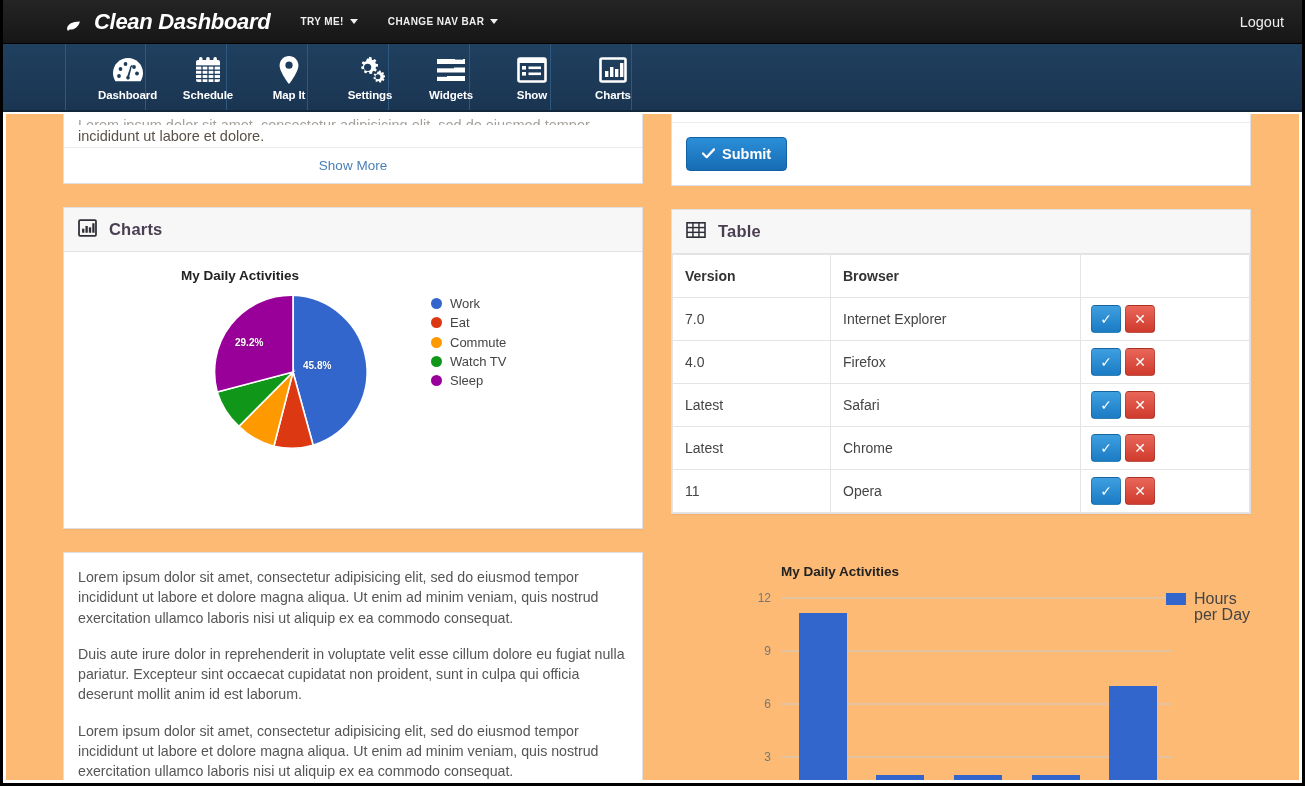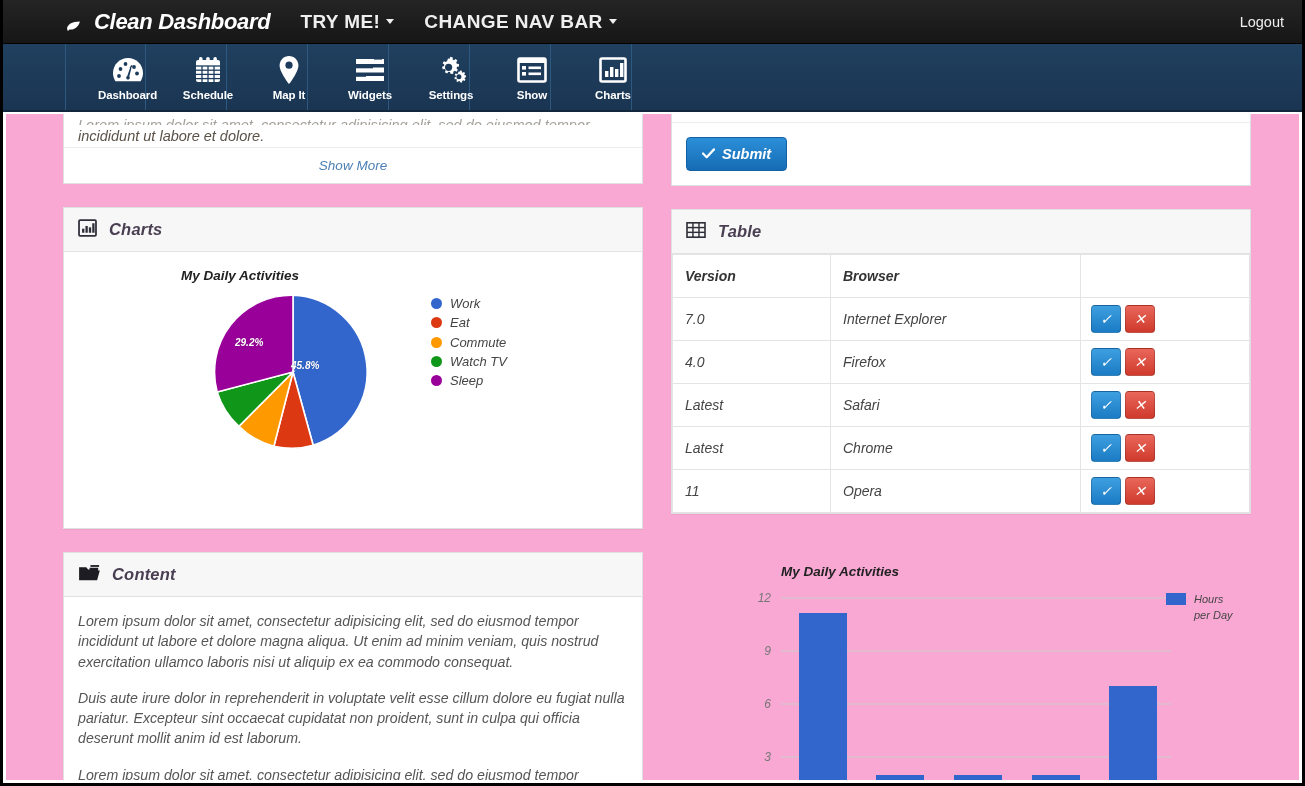--- a/index.html
+++ b/index.html
@@ -30,21 +30,21 @@
     border-bottom:1px solid #000;
     position:relative;
   }
   .brand {
     color:#fff; font-size:22px; font-style:italic; font-weight:bold;
     letter-spacing:-0.3px; white-space:nowrap;
     display:flex; align-items:center; gap:12px;
   }
   .leaf-icon { display:inline-block; width:17px; height:16px; position:relative; top:1px; }
   .nav-dd {
-    color:#efefef; font-size:19px; font-weight:bold; letter-spacing:0.4px;
+    color:#efefef; font-size:10px; font-weight:bold; letter-spacing:0.4px;
     margin-left:30px; white-space:nowrap; display:flex; align-items:center; gap:6px;
     cursor:pointer;
   }
   .caret {
     width:0;height:0;border-left:4.5px solid transparent;border-right:4.5px solid transparent;
     border-top:5px solid #f0f0f0; display:inline-block;
   }
   .logout {
     margin-left:auto; color:#eee; font-size:14.5px; cursor:pointer; white-space:nowrap;
   }
@@ -64,21 +64,21 @@
     border-right:1px solid #2d587f;
     padding-left:44px;
   }
   .icon-item:first-child { border-left:1px solid #2d587f; }
   .icon-item .glyph { height:34px; display:flex; align-items:center; justify-content:center; }
   .icon-item .lbl { font-size:11.5px; font-weight:bold; letter-spacing:-0.1px; }
 
   
   .page {
     position:absolute; left:3px; right:3px; top:114px; bottom:3px;
-    background:#f9a8d4; overflow:hidden;font-style:italic;
+    background:#fdba74; overflow:hidden;
   }
   .col-left  { position:absolute; left:57px; width:580px; top:0; }
   .col-right { position:absolute; left:665px; width:580px; top:0; }
 
   .panel {
     border:1px solid #e0e0e0; background:#fff; margin-bottom:23px;
     box-shadow:0 1px 1px rgba(0,0,0,.04);
   }
   .panel-head {
     background:#f7f7f7; border-bottom:1px solid #e2e2e2;
@@ -161,21 +161,21 @@
   .content-p:last-child { margin-bottom:0; }
 
   
   .barchart-wrap { position:relative; height:246px; }
   .bar-caption {
     position:absolute; left:110px; top:27px;
     font-size:13.5px; font-weight:bold; color:#222;
   }
   .bar-legend {
     position:absolute; left:495px; top:54px;
-    font-size:11px; color:#444; line-height:16px;
+    font-size:16px; color:#444; line-height:16px;
     display:flex; gap:8px; align-items:flex-start;
   }
   .legend-swatch { width:20px; height:12px; background:#3366cc; margin-top:2px; flex:none; }
 </style>
 </head>
 <body>
 
 <div id="window-frame">
 
   <div class="topbar">
@@ -242,44 +242,44 @@
         <svg width="22" height="30" viewBox="0 0 22 30">
           <path d="M11 1C5.8 1 1.6 5.2 1.6 10.4c0 6.8 9.4 18.6 9.4 18.6s9.4-11.8 9.4-18.6C20.4 5.2 16.2 1 11 1z" fill="#fff"></path>
           <circle cx="11" cy="10.2" r="3.6" fill="#1d3c5c"></circle>
         </svg>
       </span>
       <span class="lbl">Map It</span>
     </div>
 
     <div class="icon-item">
       <span class="glyph">
+        <svg width="30" height="29" viewBox="0 0 30 29">
+          <g fill="#fff">
+            <path d="M12 2.5l1.6.2.8-1.9 2.4.6-.2 2 1.4.8 1.6-1.3 1.8 1.7-1.2 1.7.6 1.5 2.1.1.2 2.5-2 .4-.6 1.5 1.4 1.5-1.4 2-1.8-1-1.4.9-.1 2.1-2.5.3-.7-2-1.6-.3-1.3 1.6-2.2-1.2.8-1.9-.9-1.3-2.1.2-.6-2.4 2-.7.2-1.6-1.7-1.2 1.3-2.1 1.9.9 1.3-1z"></path>
+            <circle cx="12.6" cy="11.3" r="3.6" fill="#1d3c5c"></circle>
+            <path d="M22.5 15.5l1.1.2.6-1.3 1.7.4-.1 1.4 1 .6 1.1-.9 1.2 1.2-.8 1.2.4 1 1.5.1.1 1.8-1.4.3-.4 1 1 1.1-1 1.4-1.3-.7-1 .6-.1 1.5-1.7.2-.5-1.4-1.1-.2-.9 1.1-1.6-.8.6-1.4-.6-.9-1.5.2-.4-1.7 1.4-.5.1-1.2-1.2-.8.9-1.5 1.4.6.9-.7z"></path>
+            <circle cx="22.9" cy="20.8" r="2.5" fill="#1d3c5c"></circle>
+          </g>
+        </svg>
+      </span>
+      <span class="lbl">Settings</span>
+    </div>
+
+    <div class="icon-item">
+      <span class="glyph">
         <svg width="30" height="26" viewBox="0 0 30 26">
           <rect x="1" y="2" width="28" height="5" fill="#fff"></rect>
           <rect x="1" y="10.5" width="28" height="5" fill="#fff"></rect>
           <rect x="1" y="19" width="28" height="5" fill="#fff"></rect>
           <rect x="19" y="0.3" width="8" height="2.3" fill="#1d3c5c"></rect>
           <rect x="1" y="9" width="17" height="2.3" fill="#1d3c5c"></rect>
           <rect x="1" y="17.5" width="10" height="2.3" fill="#1d3c5c"></rect>
         </svg>
       </span>
       <span class="lbl">Widgets</span>
-    </div>
-
-    <div class="icon-item">
-      <span class="glyph">
-        <svg width="30" height="29" viewBox="0 0 30 29">
-          <g fill="#fff">
-            <path d="M12 2.5l1.6.2.8-1.9 2.4.6-.2 2 1.4.8 1.6-1.3 1.8 1.7-1.2 1.7.6 1.5 2.1.1.2 2.5-2 .4-.6 1.5 1.4 1.5-1.4 2-1.8-1-1.4.9-.1 2.1-2.5.3-.7-2-1.6-.3-1.3 1.6-2.2-1.2.8-1.9-.9-1.3-2.1.2-.6-2.4 2-.7.2-1.6-1.7-1.2 1.3-2.1 1.9.9 1.3-1z"></path>
-            <circle cx="12.6" cy="11.3" r="3.6" fill="#1d3c5c"></circle>
-            <path d="M22.5 15.5l1.1.2.6-1.3 1.7.4-.1 1.4 1 .6 1.1-.9 1.2 1.2-.8 1.2.4 1 1.5.1.1 1.8-1.4.3-.4 1 1 1.1-1 1.4-1.3-.7-1 .6-.1 1.5-1.7.2-.5-1.4-1.1-.2-.9 1.1-1.6-.8.6-1.4-.6-.9-1.5.2-.4-1.7 1.4-.5.1-1.2-1.2-.8.9-1.5 1.4.6.9-.7z"></path>
-            <circle cx="22.9" cy="20.8" r="2.5" fill="#1d3c5c"></circle>
-          </g>
-        </svg>
-      </span>
-      <span class="lbl">Settings</span>
     </div>
 
     <div class="icon-item">
       <span class="glyph">
         <svg width="30" height="26" viewBox="0 0 30 26">
           <rect x="1.5" y="1.5" width="27" height="23" rx="1.5" fill="none" stroke="#fff" stroke-width="2.6"></rect>
           <rect x="1.5" y="1.5" width="27" height="4.5" fill="#fff"></rect>
           <g fill="#fff">
             <rect x="5" y="9" width="4" height="3.6"></rect>
             <rect x="5" y="15" width="4" height="3.6"></rect>
@@ -346,21 +346,21 @@
                 <path d="M100 100 L100 4 A96 96 0 0 1 125.2 191.6 Z" fill="#3366cc" stroke="#fff" stroke-width="2"></path>
 
                 <path d="M100 100 L125.2 191.6 A96 96 0 0 1 76.1 192.8 Z" fill="#dc3912" stroke="#fff" stroke-width="2"></path>
 
                 <path d="M100 100 L76.1 192.8 A96 96 0 0 1 32.4 167.9 Z" fill="#ff9900" stroke="#fff" stroke-width="2"></path>
 
                 <path d="M100 100 L32.4 167.9 A96 96 0 0 1 5.2 124.9 Z" fill="#109618" stroke="#fff" stroke-width="2"></path>
 
                 <path d="M100 100 L5.2 124.9 A96 96 0 0 1 100 4 Z" fill="#990099" stroke="#fff" stroke-width="2"></path>
               </svg>
-              <div class="slice-label" style="left:78px; top:68px;">45.8%</div>
+              <div class="slice-label" style="left:90px; top:68px;">45.8%</div>
               <div class="slice-label" style="left:22px; top:45px;">29.2%</div>
             </div>
 
             <div class="pie-legend">
               <div class="row">
                 <span class="dot" style="background:#3366cc"></span>
                 <span>Work</span>
               </div>
               <div class="row">
                 <span class="dot" style="background:#dc3912"></span>
@@ -377,29 +377,20 @@
               <div class="row">
                 <span class="dot" style="background:#990099"></span>
                 <span>Sleep</span>
               </div>
             </div>
           </div>
         </div>
       </div>
 
       <div class="panel">
-        <div class="panel-head">
-          <span>
-            <svg width="22" height="18" viewBox="0 0 24 20">
-              <path d="M1 3.5h8l2 2.5h1.6V4.2h9.6v3H24l-3 10.8H1z" fill="#1c1c22"></path>
-              <rect x="13.6" y="1.2" width="9.6" height="2" fill="#1c1c22"></rect>
-            </svg>
-          </span>
-          <span class="panel-title">Content</span>
-        </div>
         <div class="panel-body" style="padding:14px;">
           <p class="content-p">Lorem ipsum dolor sit amet, consectetur adipisicing elit, sed do eiusmod tempor incididunt ut labore et dolore magna aliqua. Ut enim ad minim veniam, quis nostrud exercitation ullamco laboris nisi ut aliquip ex ea commodo consequat.</p>
           <p class="content-p">Duis aute irure dolor in reprehenderit in voluptate velit esse cillum dolore eu fugiat nulla pariatur. Excepteur sint occaecat cupidatat non proident, sunt in culpa qui officia deserunt mollit anim id est laborum.</p>
           <p class="content-p">Lorem ipsum dolor sit amet, consectetur adipisicing elit, sed do eiusmod tempor incididunt ut labore et dolore magna aliqua. Ut enim ad minim veniam, quis nostrud exercitation ullamco laboris nisi ut aliquip ex ea commodo consequat.</p>
         </div>
       </div>
     </div>
 
     <div class="col-right">
 

